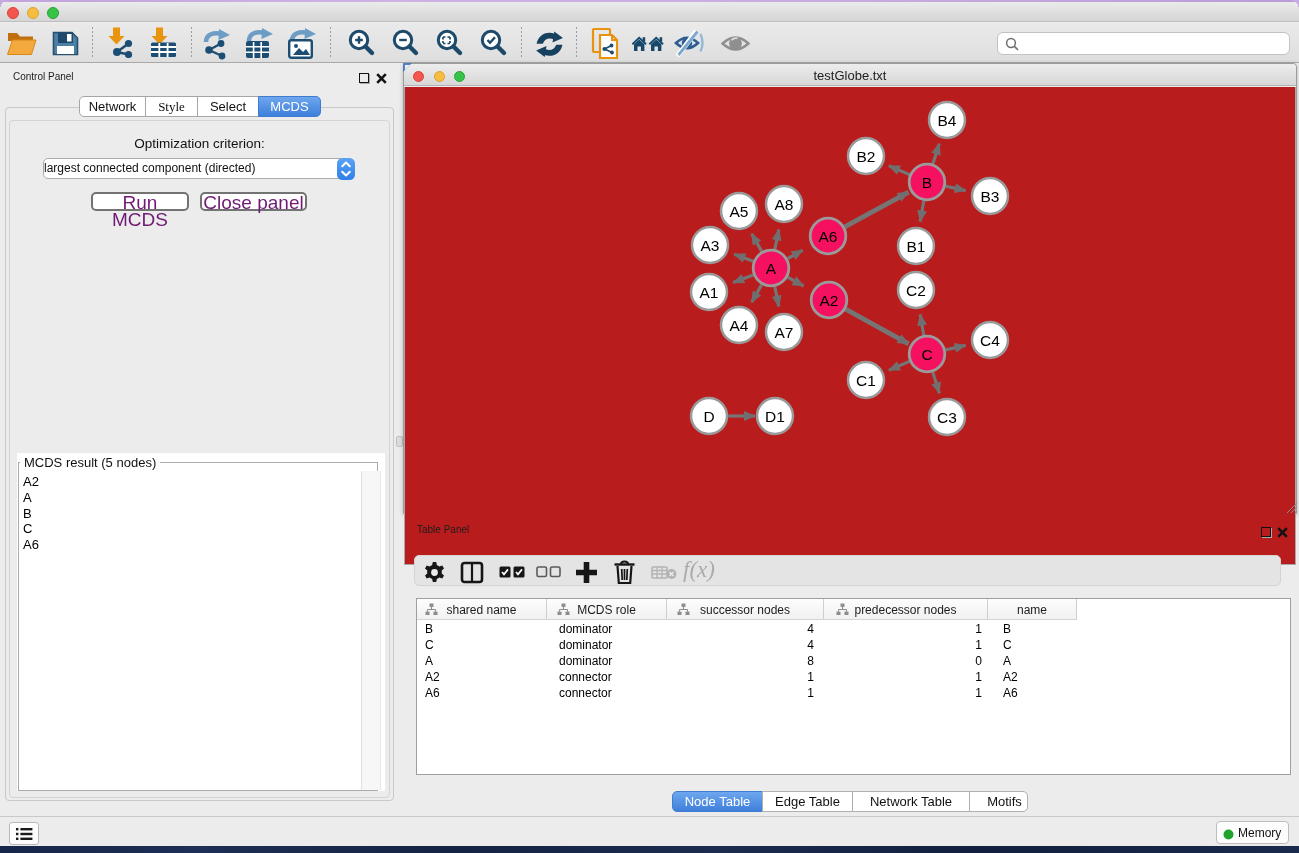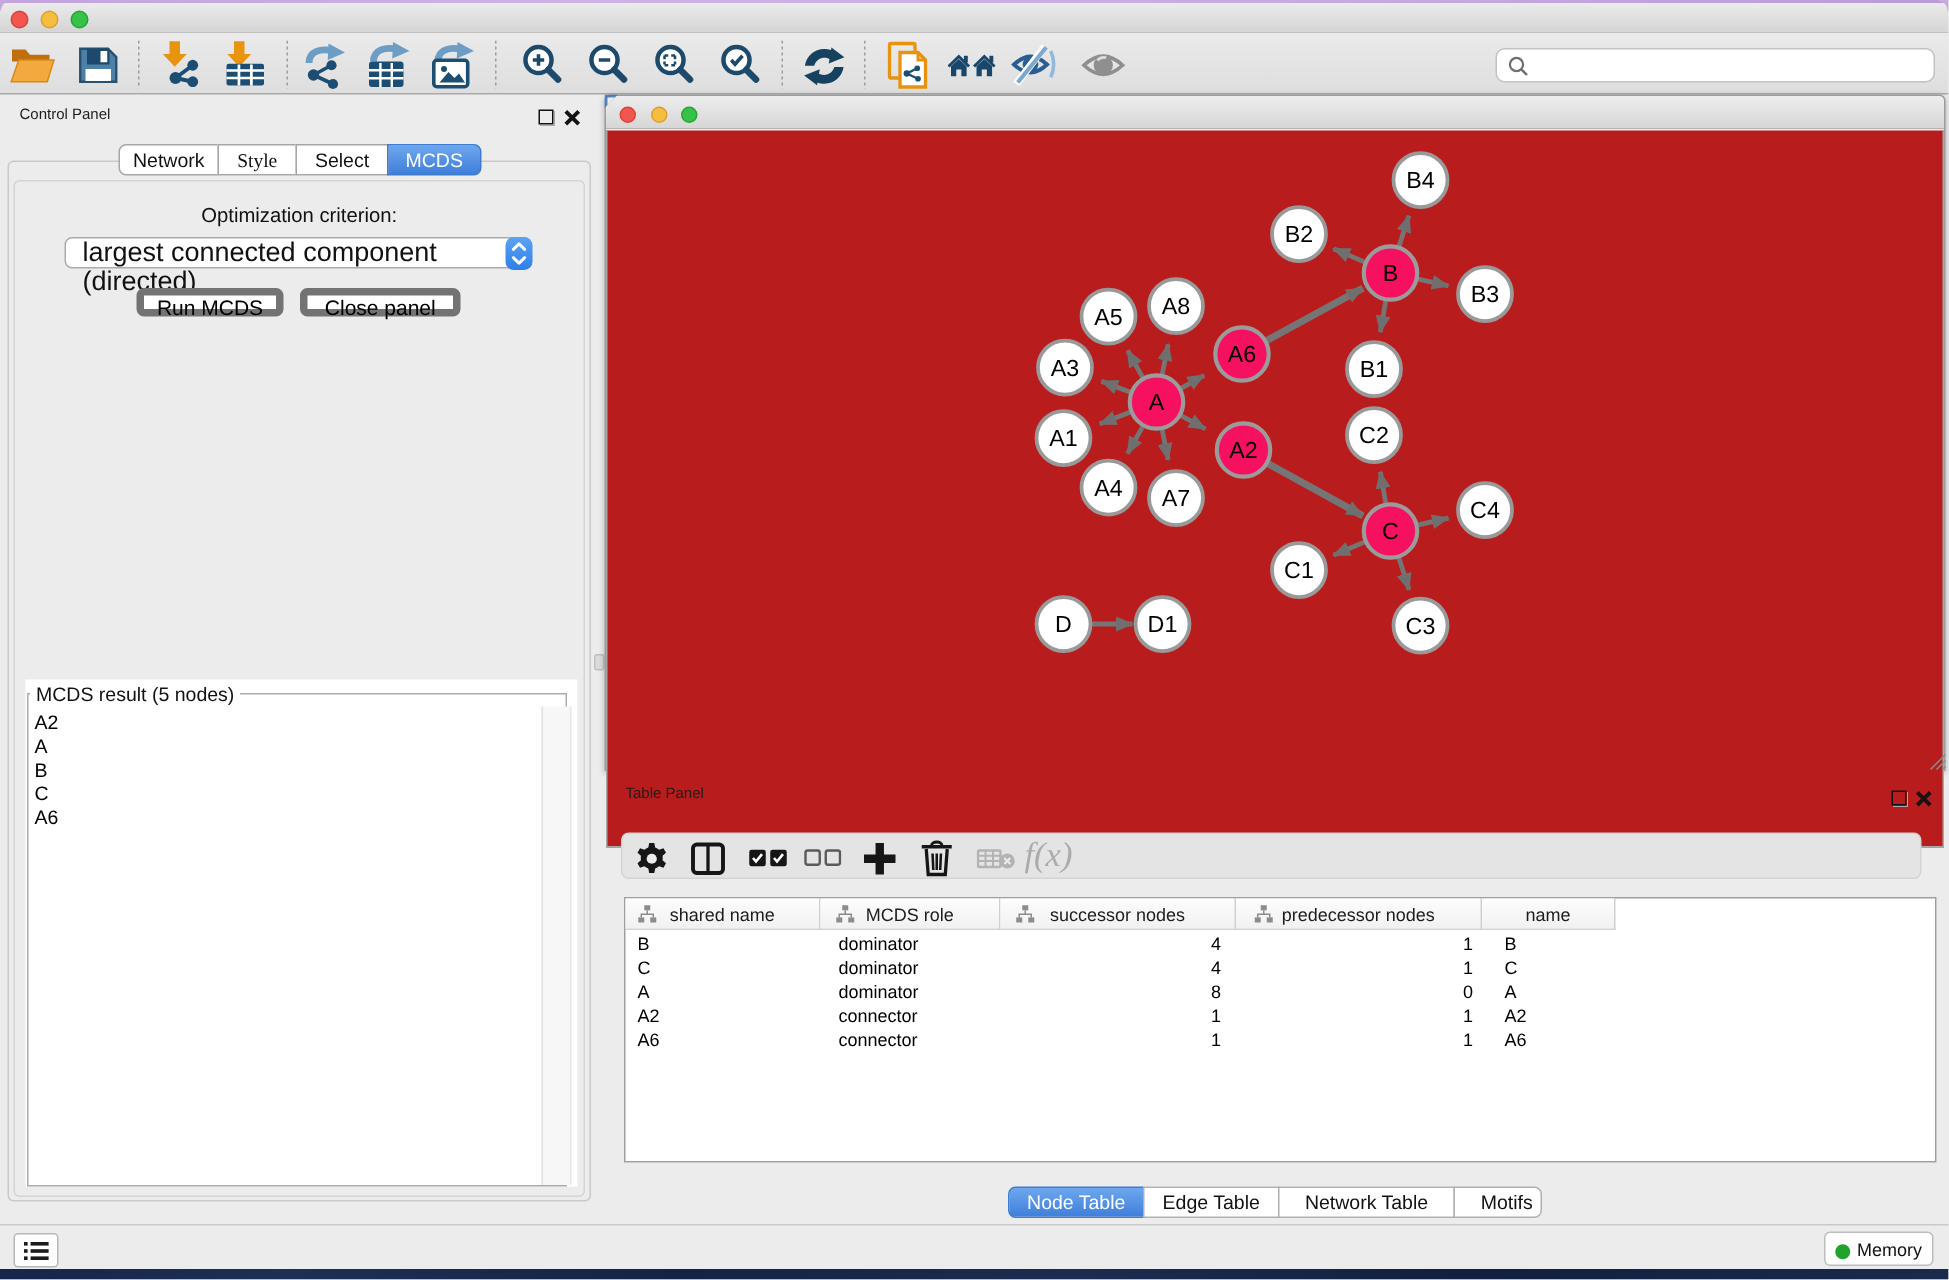--- a/index.html
+++ b/index.html
@@ -14,23 +14,23 @@
 #title-text{left:0;top:3.5px;width:1284px;text-align:center;font-size:13px;color:#3d3d3d;}
 #toolbar{left:0;top:23px;width:1299px;height:40px;background:linear-gradient(#eaeaea,#dedede);border-bottom:1px solid #a9a9a9;}
 .tsep{position:absolute;top:4px;width:1px;height:32px;background-image:linear-gradient(#9c9c9c 2px,transparent 2px);background-size:1px 4px;}
 #searchbox{left:997px;top:9px;width:293px;height:23px;background:#fff;border:1px solid #c2c2c2;border-radius:6px;}
 .panel-hdr{position:absolute;font-size:10px;color:#1d1d1d;}
 .flbtn{position:absolute;width:10px;height:10px;border:1.5px solid #111;background:transparent;box-shadow:1px 1px 0 #aaa;}
 #cp-outer{left:5px;top:107px;width:389px;height:694px;border:1px solid #c9c9c9;border-radius:4px;background:#ececec;}
 #cp-inner{left:9px;top:120px;width:381px;height:678px;border:1px solid #d4d4d4;border-radius:4px;background:#ececec;}
 .tab{position:absolute;top:96px;height:21px;border:1px solid #a6a6a6;background:#fff;color:#111;font-size:13px;text-align:center;line-height:19px;z-index:2;}
 .tabsel{background:linear-gradient(#6ea7ee,#3f7fdb);color:#fff;border-color:#3e7cd0;}
-#dropdown{left:43px;top:158px;width:311px;height:21px;background:#fff;border:1px solid #ababab;border-radius:5px;font-size:18px;color:#111;line-height:19px;padding-left:11px;}
+#dropdown{left:43px;top:158px;width:311px;height:21px;background:#fff;border:1px solid #ababab;border-radius:5px;font-size:12px;color:#111;line-height:19px;}
 #spinner{left:336.5px;top:157.5px;width:18px;height:22px;background:linear-gradient(#5ba3f4,#2f7fe8);border-radius:5.5px;}
-.cpbtn{position:absolute;top:192px;height:19px;background:#fff;border:5px solid #737373;border-radius:5px;font-size:14px;color:#000000;text-align:center;line-height:17px;}
+.cpbtn{position:absolute;top:192px;height:19px;background:#fff;border:2px solid #737373;border-radius:5px;font-size:19px;color:#701a75;text-align:center;line-height:17px;}
 #mcds-white{left:17px;top:453px;width:368px;height:338px;background:#fff;}
 #groupbox{left:18px;top:462px;width:360px;height:329px;border:1px solid #ababab;}
 #grouplabel{left:20px;top:455px;z-index:3;background:#fff;padding:0 4px;font-size:13px;color:#111;}
 #mcdslist{left:19px;top:470px;width:360px;height:320px;background:transparent;font-size:13px;color:#000;padding-top:4px;}
 #mcdslist div{padding-left:4px;height:15.8px;line-height:15.8px;}
 #mcds-sb{left:361px;top:471px;width:20px;height:319px;background:#f7f7f7;border-left:1px solid #e0e0e0;border-right:1px solid #e8e8e8;}
 #netwin{left:403px;top:63px;width:894px;height:451px;background:#ececec;border:1px solid #9c9c9c;border-radius:4px 4px 0 0;box-shadow:0 1px 4px rgba(0,0,0,0.22);}
 #nettitle{position:absolute;left:0;top:0;width:892px;height:22px;background:linear-gradient(#ededed,#d7d7d7);border-bottom:1px solid #b3b3b3;border-radius:4px 4px 0 0;}
 #nettitle-text{position:absolute;left:0;top:4px;width:892px;text-align:center;font-size:13px;color:#222;}
 #netcanvas{overflow:hidden;position:absolute;left:0;top:23px;width:892px;height:478px;background:#b91c1c;border:1px solid #a8a8a8;border-top:none;}
@@ -206,20 +206,21 @@
     <div>A6</div>
 </div>
 <div class="abs" id="mcds-sb"></div>
 <div class="divh" style="left:396px;top:436px;width:7px;height:11px;"></div>
 <div class="divh" style="left:845px;top:514.5px;width:12px;height:5px;"></div>
 <div class="abs" id="netwin">
  <div id="nettitle">
   <div class="tl" style="left:9px;top:6.5px;width:11px;height:11px;background:#f2564e;border:0.5px solid #da4339;"></div>
   <div class="tl" style="left:29.5px;top:6.5px;width:11px;height:11px;background:#f6be40;border:0.5px solid #df9f2c;"></div>
   <div class="tl" style="left:50px;top:6.5px;width:11px;height:11px;background:#36c346;border:0.5px solid #27a435;"></div>
+  <div class="abs" id="nettitle-text">testGlobe.txt</div>
  </div>
  <svg class="abs" style="left:-1px;top:-1px" width="9" height="9" viewBox="0 0 9 9">
       <path d="M0 0 L9 0 L0 9 Z" fill="#3b74c4" opacity="0.85"></path>
       <path d="M2 2 L7 2 L2 7 Z" fill="#ededed"></path>
     </svg>
  <div id="netcanvas">
 <svg class="abs" style="left:-1px;top:-2px" width="892" height="428" viewBox="0 0 892 428">
 <defs>
           <marker id="arw" markerWidth="12" markerHeight="10" refX="11" refY="5" orient="auto" markerUnits="userSpaceOnUse">
             <path d="M0 0 L12 5 L0 10 Z" fill="#6f6f6f"></path>

